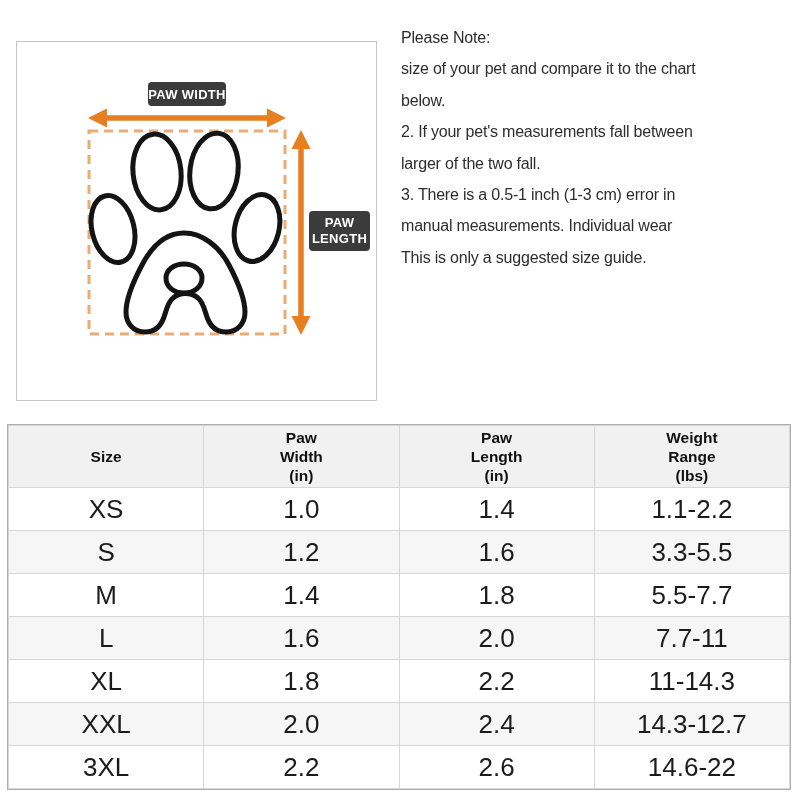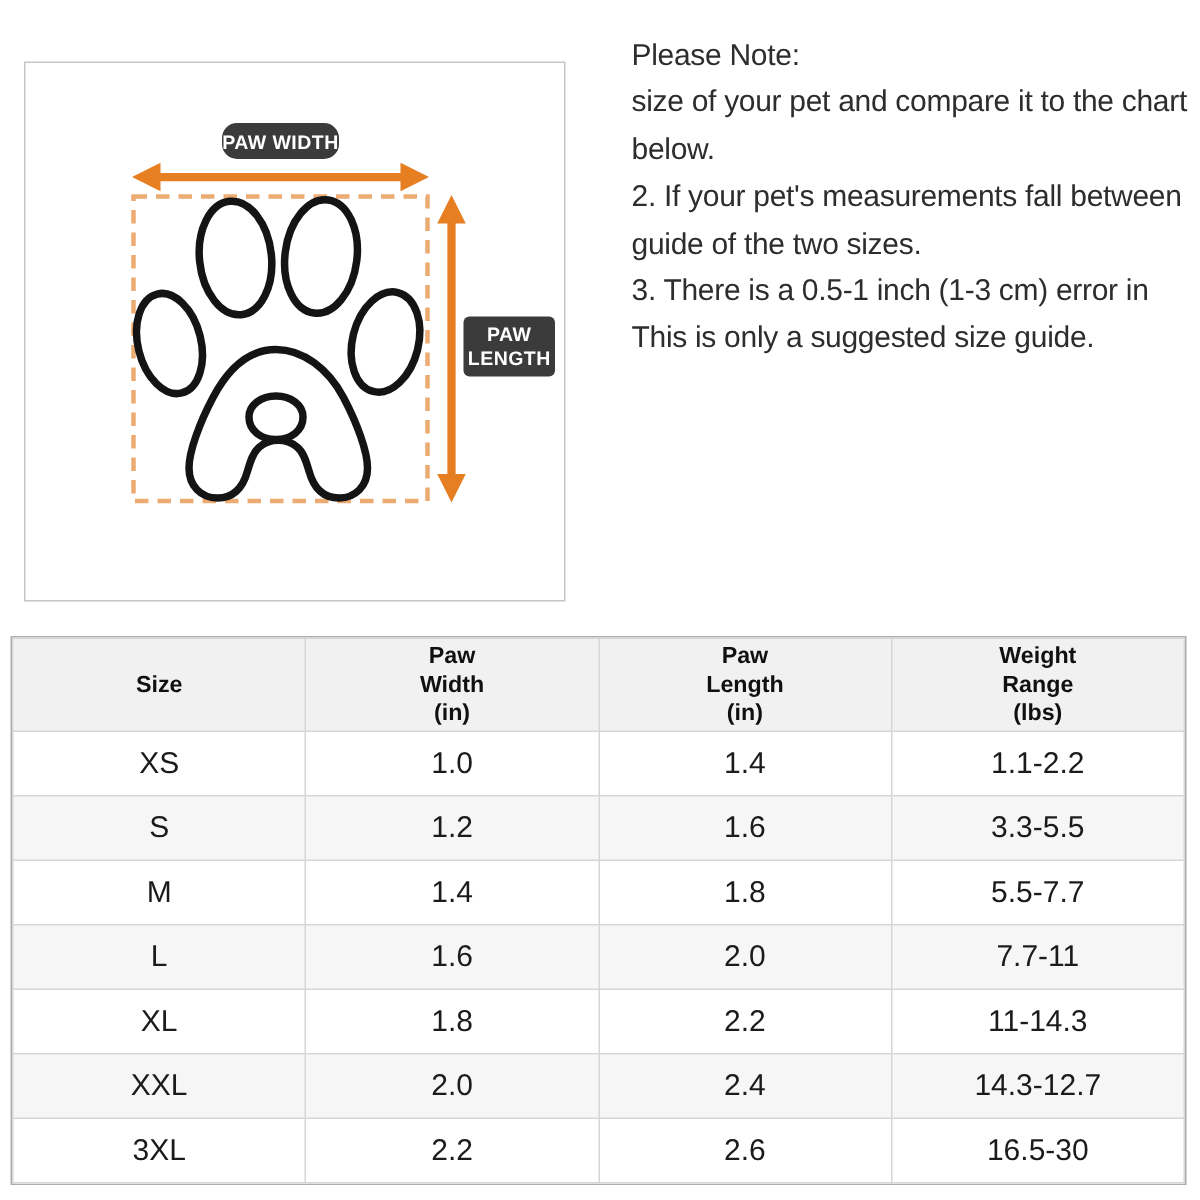--- a/index.html
+++ b/index.html
@@ -6,36 +6,36 @@
   html,body { width:800px; height:800px; background:#ffffff;
     font-family:"Liberation Sans", sans-serif; position:relative; overflow:hidden; }
 
   
   .diagram-panel { position:absolute; left:16px; top:41px; width:361px; height:360px;
     border:1px solid #c6c6c6; background:#ffffff; }
   .diagram-panel svg { position:absolute; left:0; top:0; width:359px; height:358px; }
   .measure-label { position:absolute; background:#3b3b3b; color:#ffffff; font-weight:bold;
     font-size:13px; letter-spacing:.3px; border-radius:4px; display:flex;
     align-items:center; justify-content:center; text-align:center; }
-  .paw-width-label  { left:131px; top:40px;  width:78px; height:24px;border-radius:10px; }
+  .paw-width-label  { left:131px; top:40px;  width:78px; height:24px; }
   .paw-length-label { left:292px; top:169px; width:61px; height:40px;
     line-height:16px; white-space:pre-line; }
 
   
-  .notes { position:absolute; left:421px; top:22px; font-size:20px; line-height:31.4px;
+  .notes { position:absolute; left:401px; top:22px; font-size:16px; line-height:31.4px;
     color:#2d2d2d; letter-spacing:-0.2px; white-space:nowrap; }
 
   
   .table-wrap { position:absolute; left:7px; top:424px; width:784px;
     border:1px solid #aeaeae; background:#ffffff; }
   table { width:100%; border-collapse:collapse; table-layout:fixed; }
   th { background:#f1f1f1; font-size:15.5px; font-weight:bold; line-height:19px;
     color:#101010; text-align:center; vertical-align:middle; white-space:pre-line;
     height:62px; border:1px solid #d6d6d6; }
-  td { font-size:20px; font-weight:400; color:#1b1b1b; text-align:center;
+  td { font-size:26px; font-weight:400; color:#1b1b1b; text-align:center;
     vertical-align:middle; height:43px; border:1px solid #d6d6d6; background:#ffffff; }
   tr.striped td { background:#f6f6f6; }
 </style>
 </head>
 <body>
 
 <div class="diagram-panel">
   <svg viewBox="0 0 359 358">
 
     <rect x="72" y="89" width="196" height="203" fill="none" stroke="#ecab72" stroke-width="3" stroke-dasharray="9 6"></rect>
@@ -71,22 +71,23 @@
   <div class="measure-label paw-width-label">PAW WIDTH</div>
   <div class="measure-label paw-length-label">PAW
 LENGTH</div>
 </div>
 
 <div class="notes">
   <div>Please Note:</div>
   <div>size of your pet and compare it to the chart</div>
   <div>below.</div>
   <div>2. If your pet's measurements fall between</div>
-  <div>guide of the two sizes.</div>
+  <div>larger of the two fall.</div>
   <div>3. There is a 0.5-1 inch (1-3 cm) error in</div>
+  <div>manual measurements. Individual wear</div>
   <div>This is only a suggested size guide.</div>
 </div>
 
 <div class="table-wrap">
   <table>
     <thead>
       <tr>
         <th>Size</th>
         <th>Paw
 Width
@@ -133,17 +134,17 @@
       <tr class="striped">
         <td>XXL</td>
         <td>2.0</td>
         <td>2.4</td>
         <td>14.3-12.7</td>
       </tr>
       <tr>
         <td>3XL</td>
         <td>2.2</td>
         <td>2.6</td>
-        <td>16.5-30</td>
+        <td>14.6-22</td>
       </tr>
     </tbody>
   </table>
 </div>
 
 </body></html>

